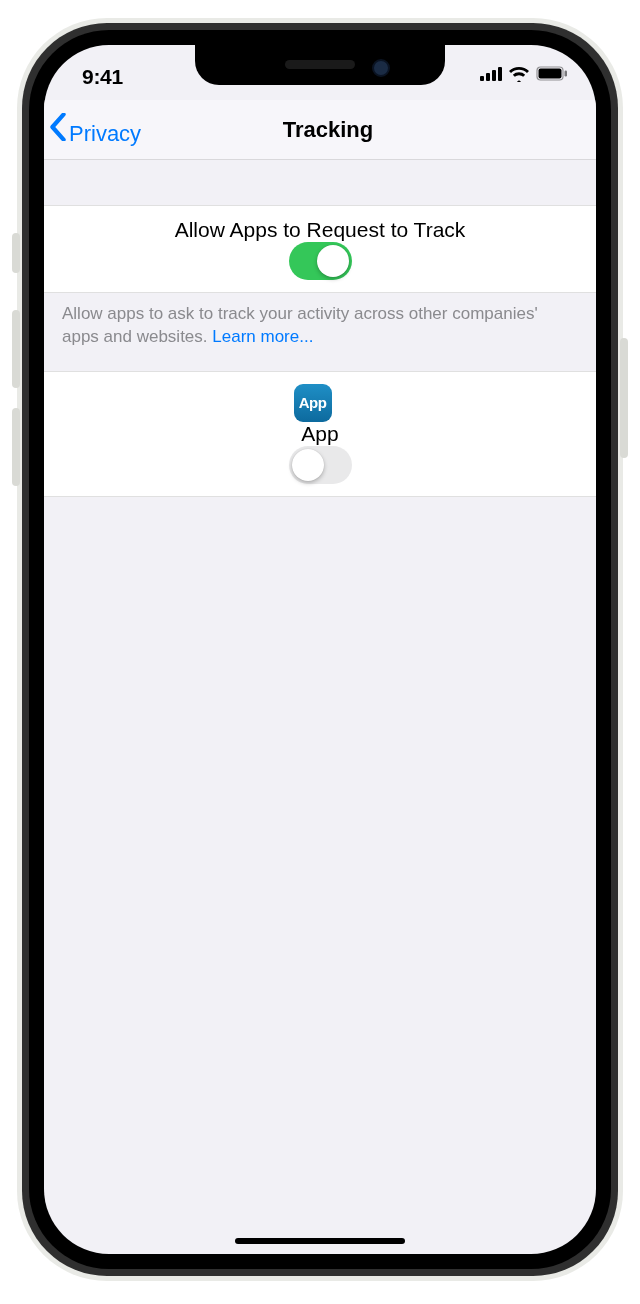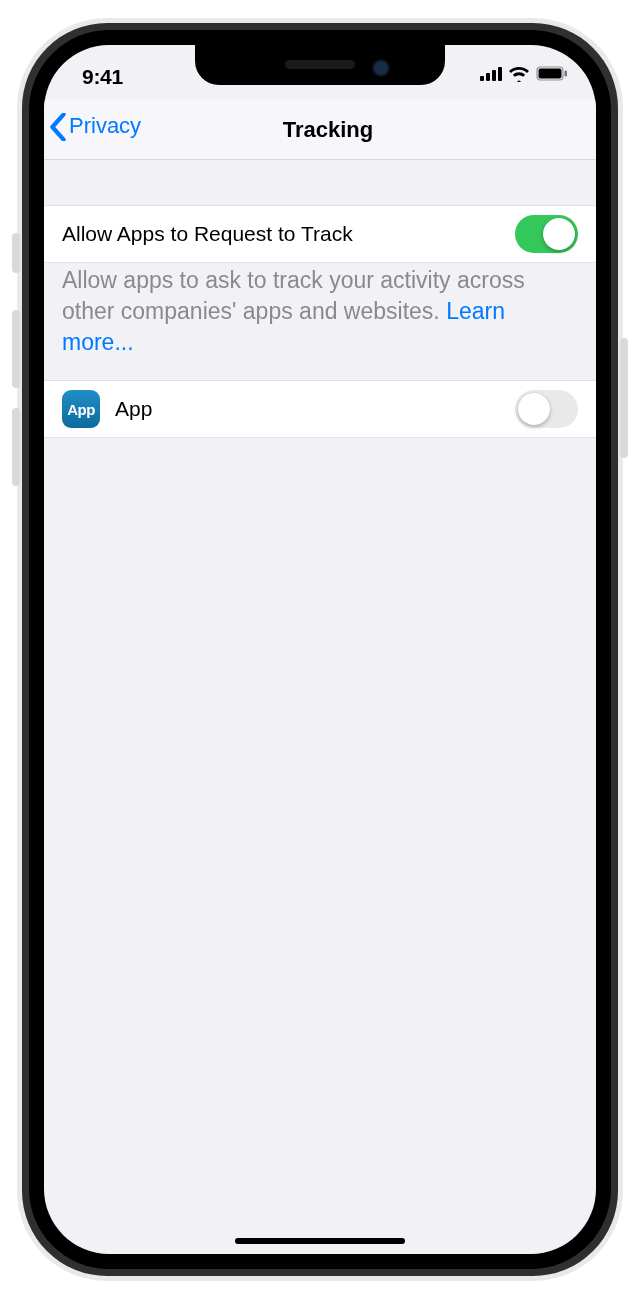--- a/index.html
+++ b/index.html
@@ -25,32 +25,32 @@
     .notch::before { content:""; position:absolute; left:50%; top:15px; transform:translateX(-50%); width:70px; height:9px; border-radius:5px; background:#1a1a1a; }
 
     
     .status-bar { position:absolute; top:0; left:0; right:0; height:55px; display:flex; justify-content:space-between; align-items:center; padding:0 28px 0 38px; z-index:5;gap:40px; }
     .status-time { font-weight:600; font-size:21px; letter-spacing:-0.3px; color:#000; padding-top:8px; }
     .status-icons { display:flex; align-items:center; gap:6px; padding-top:6px; }
 
     
     .content { position:absolute; top:55px; left:0; right:0; bottom:0; }
     .nav-bar { height:60px; display:flex; align-items:center; position:relative; background:#f7f6fa; border-bottom:1px solid rgba(0,0,0,0.12); }
-    .nav-back { position:absolute; left:5px; display:flex; align-items:flex-start; color:#007aff; font-size:22px; cursor:pointer; }
+    .nav-back { position:absolute; left:5px; display:flex; align-items:flex-end; color:#007aff; font-size:22px; cursor:pointer; }
     .nav-back svg { width:18px; height:28px; }
     .nav-back-label { margin-left:2px; }
     .nav-title { position:absolute; left:0; right:0; text-align:center; font-size:22px; font-weight:600; color:#000; pointer-events:none;padding-left:16px; }
 
     .body { }
     .spacer-top { height:45px; }
 
-    .cell { background:#fff; min-height:58px; display:flex; align-items:center; padding:4px 18px; border-top:1px solid rgba(0,0,0,0.12); border-bottom:1px solid rgba(0,0,0,0.12); }
+    .cell { background:#fff; min-height:58px; display:flex; align-items:center; padding:12px 18px; border-top:1px solid rgba(0,0,0,0.12); border-bottom:1px solid rgba(0,0,0,0.12);flex-direction:column; }
     .cell-label { flex:1; font-size:21px; color:#000; }
 
-    .footer-text { padding:2px 18px 22px 18px; font-size:23px; color:#8a8a8e; line-height:1.35; }
+    .footer-text { padding:10px 18px 22px 18px; font-size:17px; color:#8a8a8e; line-height:1.35; }
     .footer-text .link { color:#007aff; }
 
     .app-icon-wrap { width:38px; height:38px; border-radius:9px; background:linear-gradient(180deg,#1f8fc6,#0d6a9e); display:flex; align-items:center; justify-content:center; margin-right:15px; }
     .app-icon-text { color:#fff; font-size:15px; font-weight:700; letter-spacing:-0.5px; }
 
     
     .toggle { width:63px; height:38px; border-radius:19px; position:relative; transition:background .15s; }
     .toggle.on { background:#34c759; }
     .toggle.off { background:#e9e9ea; }
     .toggle .knob { position:absolute; top:3px; width:32px; height:32px; border-radius:50%; background:#fff; box-shadow:0 2px 4px rgba(0,0,0,0.25), 0 0 1px rgba(0,0,0,0.15); }

